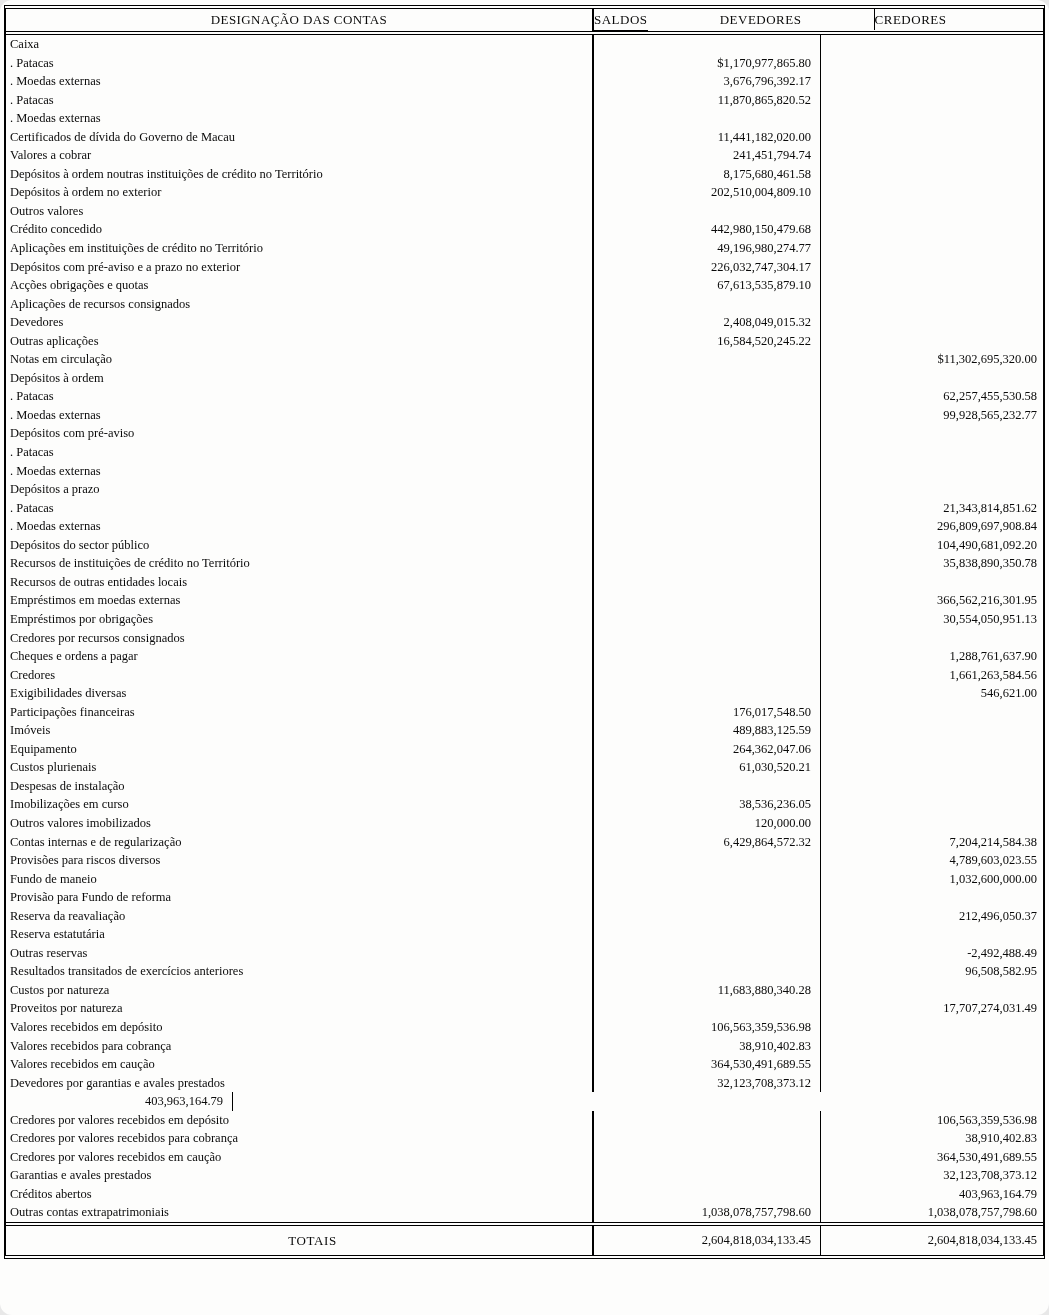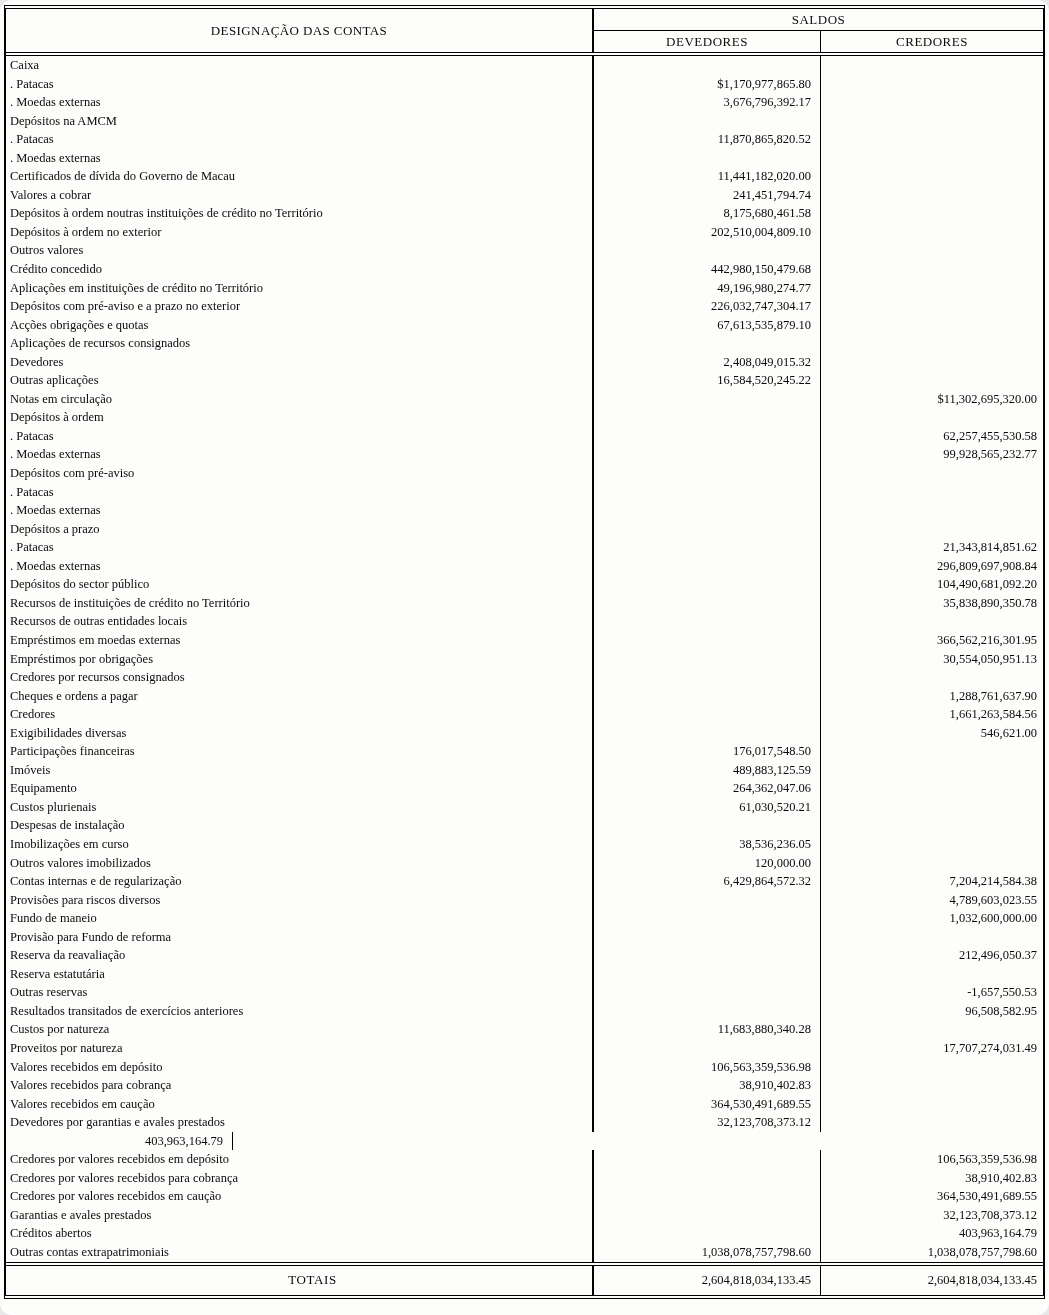--- a/index.html
+++ b/index.html
@@ -23,21 +23,21 @@
   }
   
   .col-name{width:588px;}
 
   .thead{display:flex;border-bottom:4px double #000;}
   .th-name{
     display:flex;align-items:center;justify-content:center;
     font-size:13px;letter-spacing:.4px;
     border-right:2px solid #000;box-sizing:border-box;
   }
-  .th-right{flex:1;display:flex;flex-direction:column;}
+  .th-right{flex:1;display:flex;flex-direction:row;}
   .th-saldos{
     text-align:center;font-size:13px;letter-spacing:.5px;
     height:21px;line-height:21px;
     border-bottom:1px solid #000;
   }
   .th-cols{display:flex;height:21px;}
   .th-dev,.th-cre{
     text-align:center;font-size:13px;letter-spacing:.5px;
     line-height:21px;box-sizing:border-box;
   }
@@ -103,25 +103,20 @@
         <div class="td td-dev">$1,170,977,865.80</div>
         <div class="td td-cre"></div>
       </div>
 
       <div class="tr">
         <div class="td td-name">. Moedas externas</div>
         <div class="td td-dev">3,676,796,392.17</div>
         <div class="td td-cre"></div>
       </div>
 
-      <div class="tr">
-        <div class="td td-name">Depósitos na AMCM</div>
-        <div class="td td-dev"></div>
-        <div class="td td-cre"></div>
-      </div>
 
       <div class="tr">
         <div class="td td-name">. Patacas</div>
         <div class="td td-dev">11,870,865,820.52</div>
         <div class="td td-cre"></div>
       </div>
 
       <div class="tr">
         <div class="td td-name">. Moedas externas</div>
         <div class="td td-dev"></div>
@@ -389,21 +384,21 @@
 
       <div class="tr">
         <div class="td td-name">Reserva estatutária</div>
         <div class="td td-dev"></div>
         <div class="td td-cre"></div>
       </div>
 
       <div class="tr">
         <div class="td td-name">Outras reservas</div>
         <div class="td td-dev"></div>
-        <div class="td td-cre">-1,657,550.53</div>
+        <div class="td td-cre">-2,492,488.49</div>
       </div>
 
       <div class="tr">
         <div class="td td-name">Resultados transitados de exercícios anteriores</div>
         <div class="td td-dev"></div>
         <div class="td td-cre">96,508,582.95</div>
       </div>
 
       <div class="tr">
         <div class="td td-name">Custos por natureza</div>

